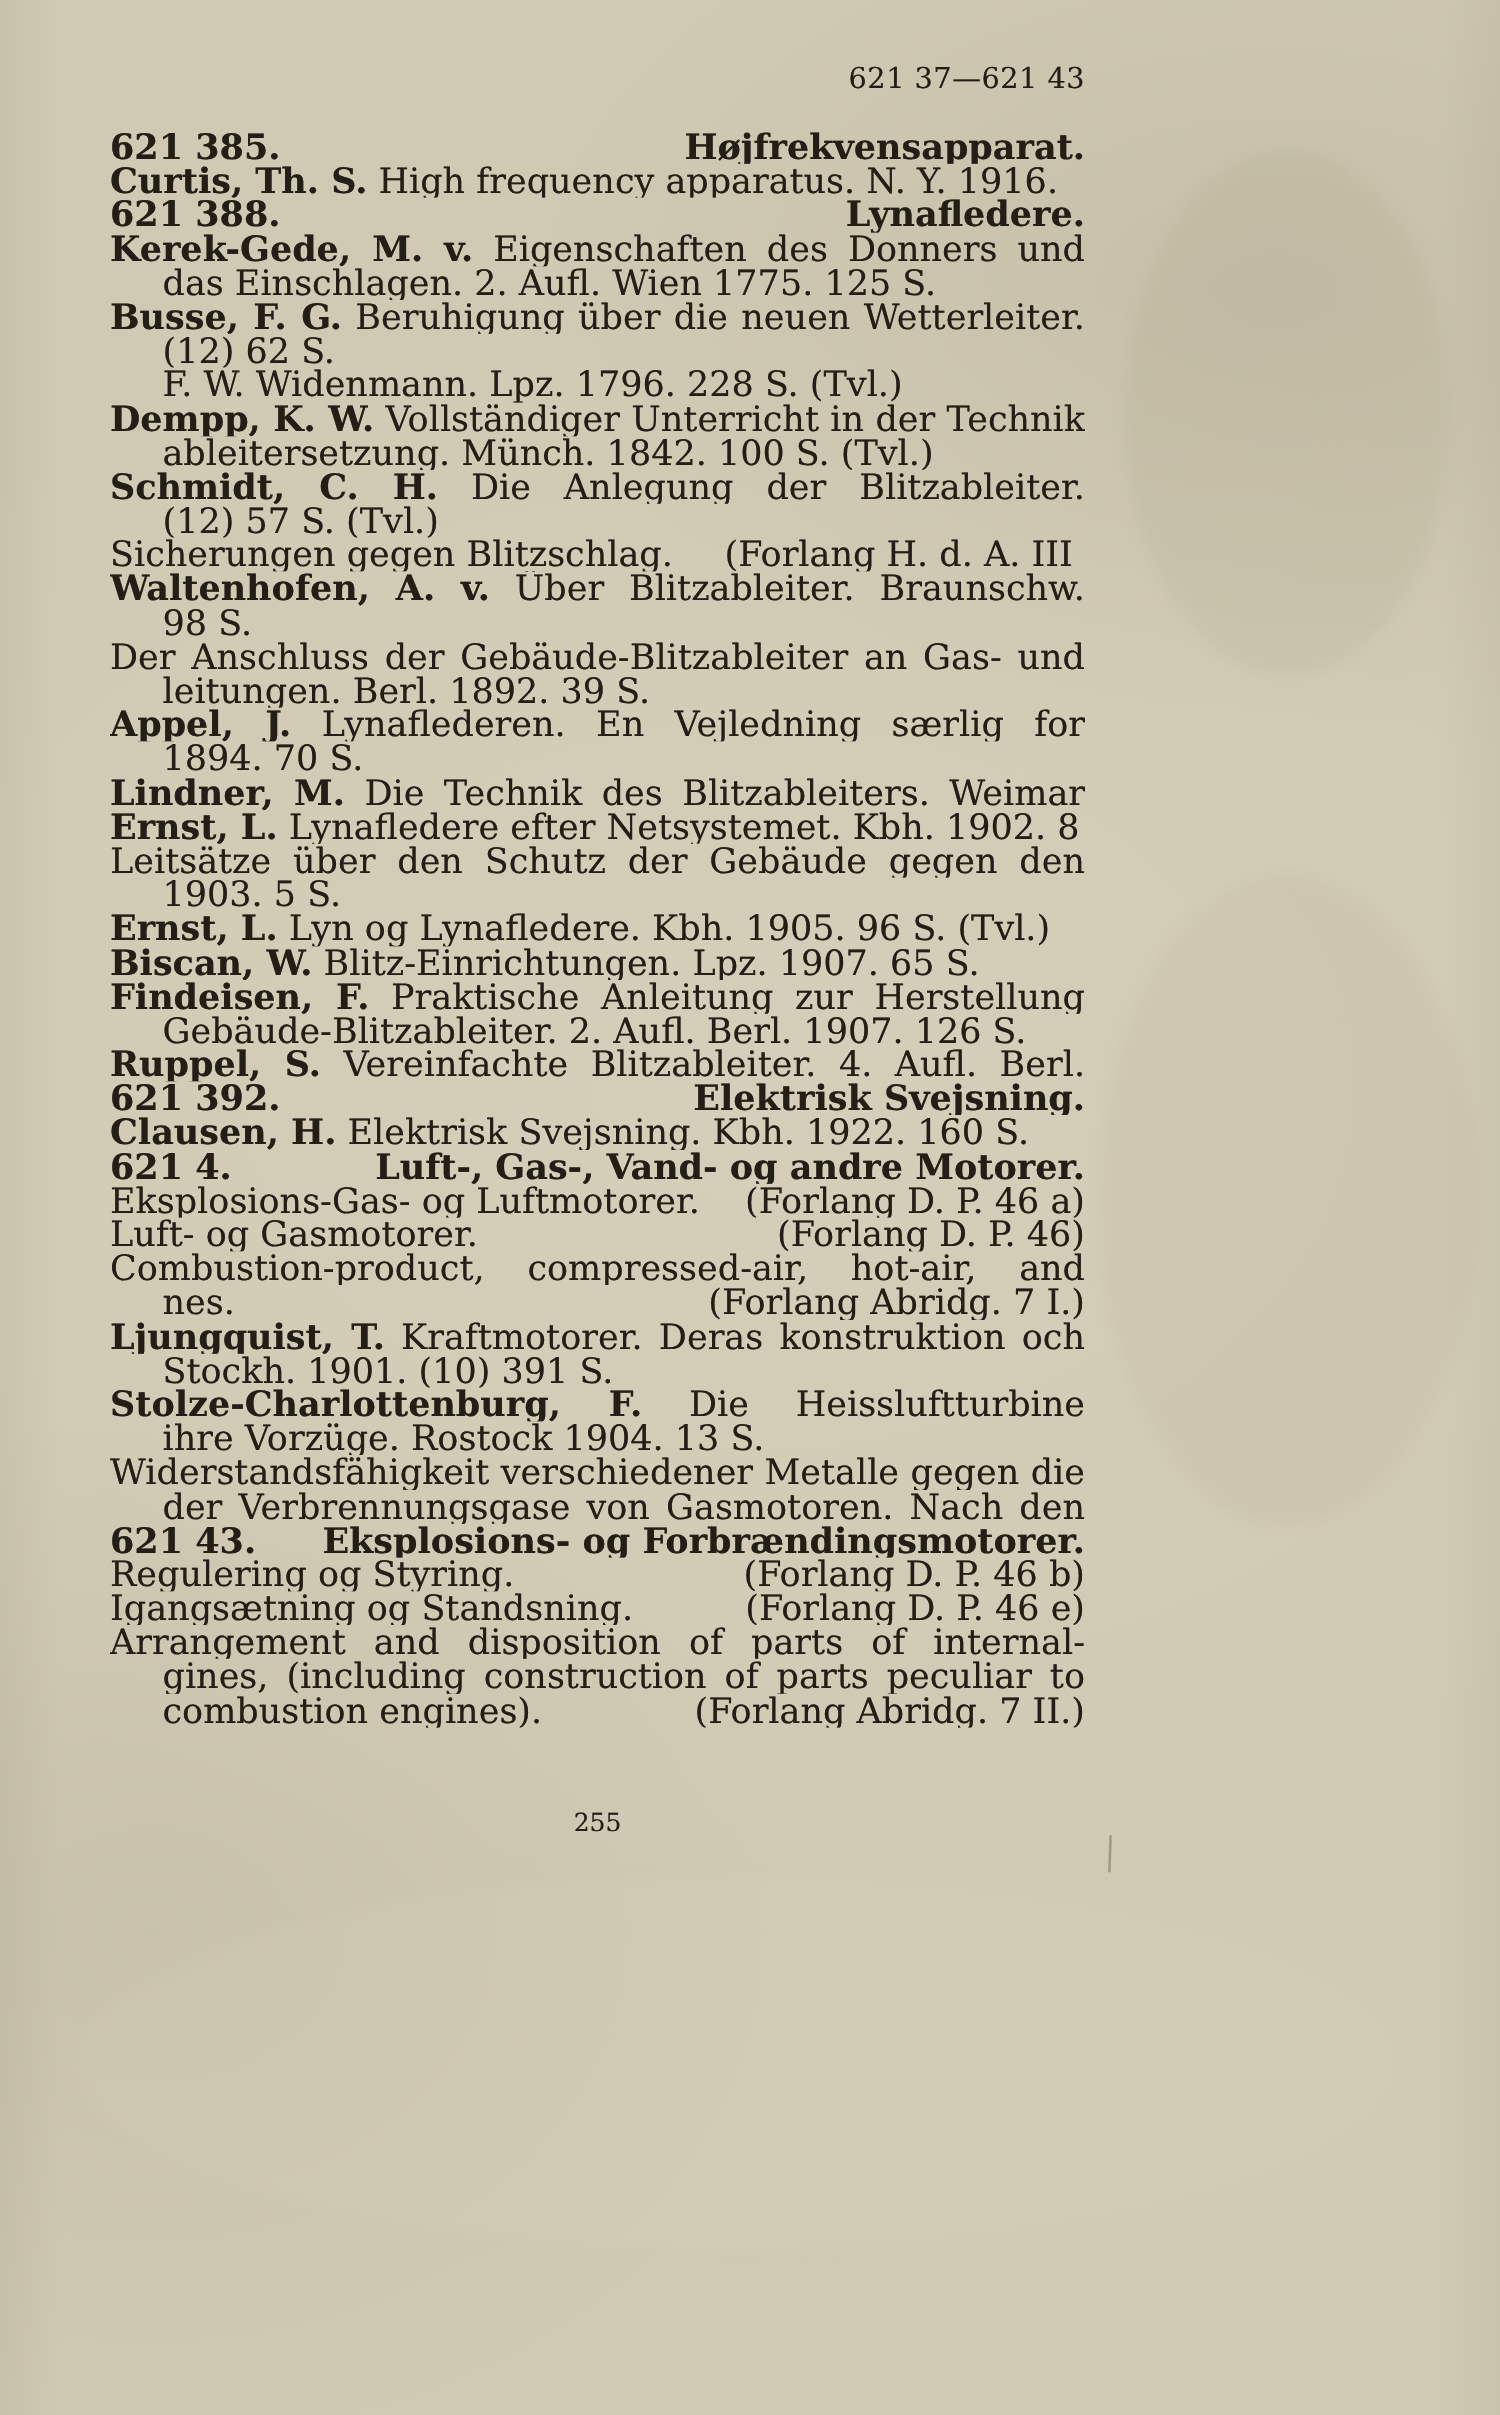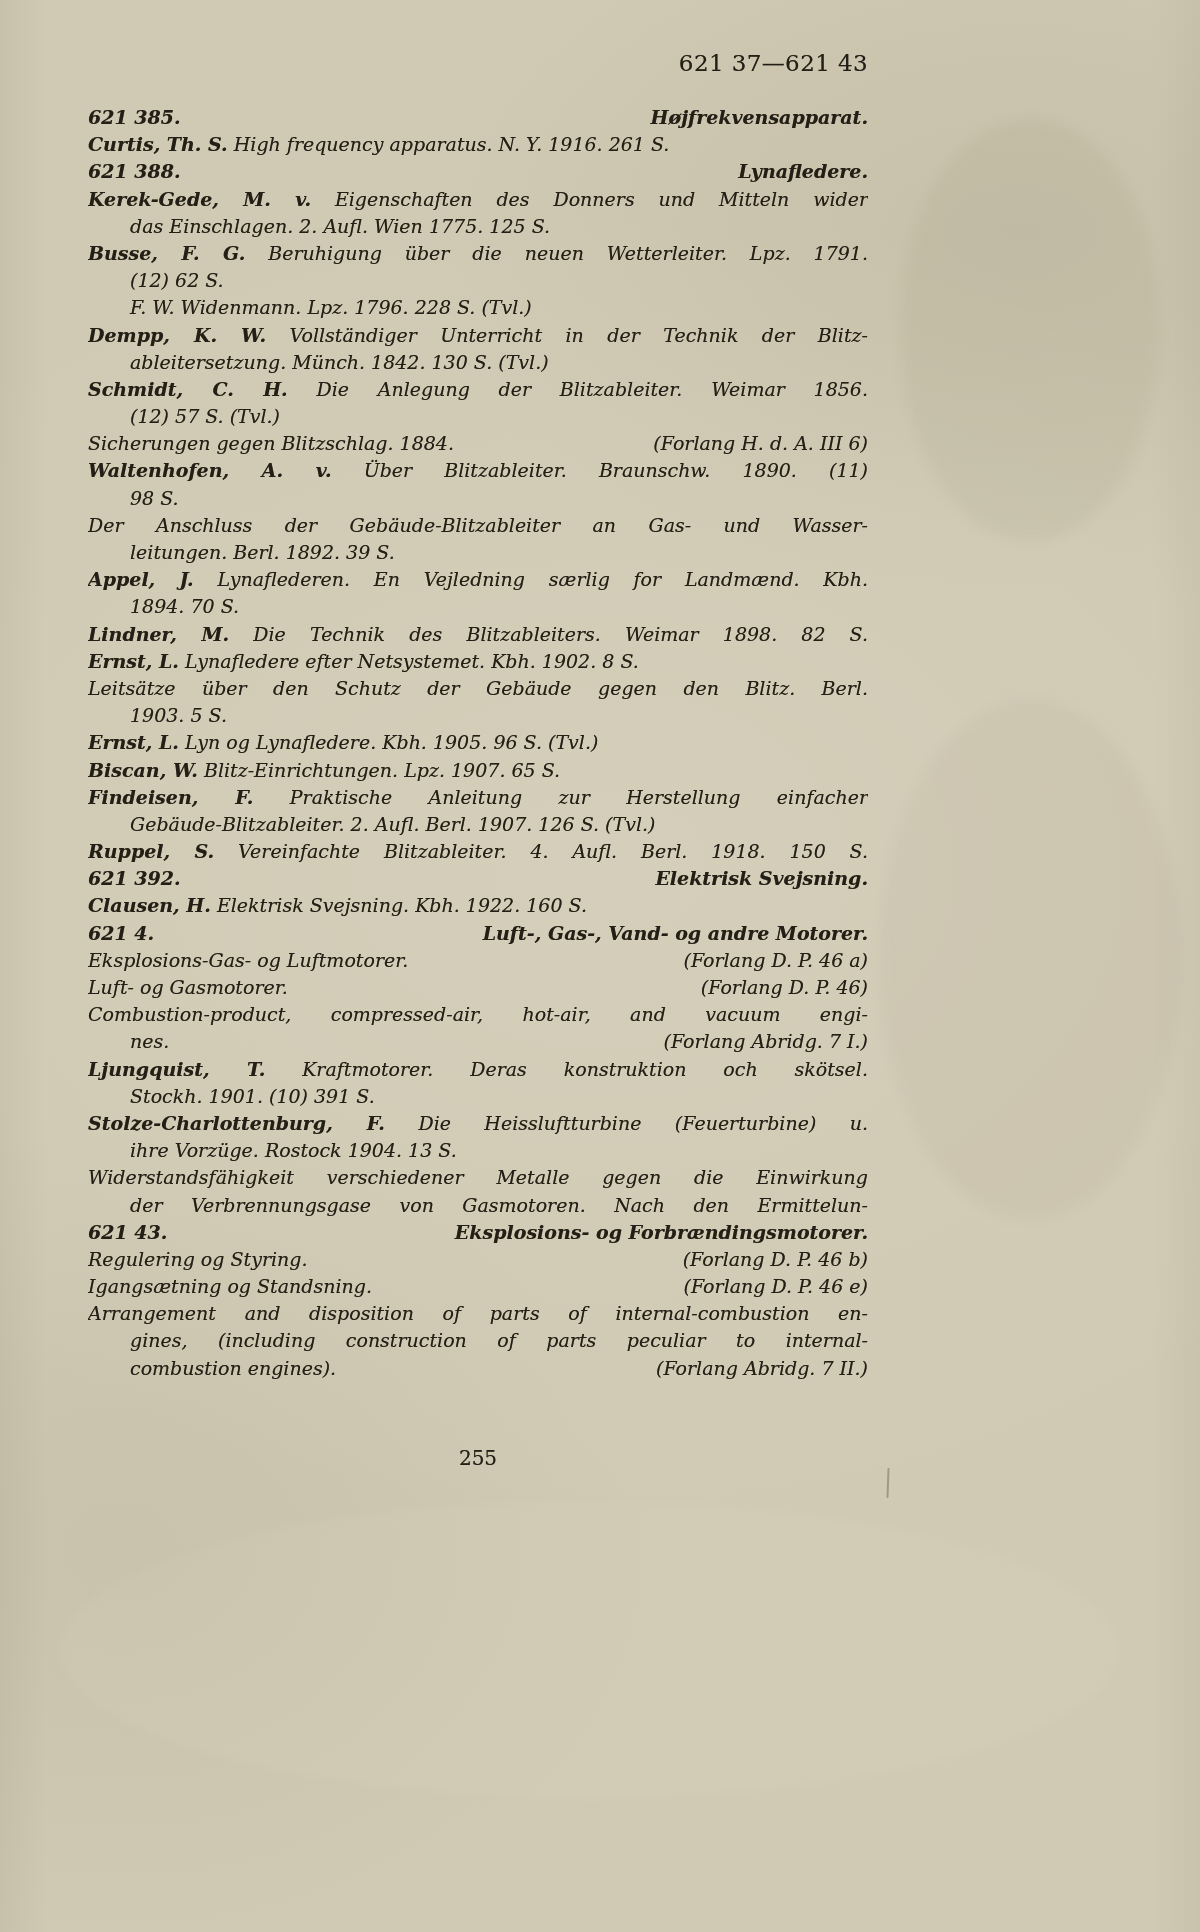--- a/index.html
+++ b/index.html
@@ -22,22 +22,21 @@
   .smudge.s1{ left:900px; top:120px;  width:260px; height:420px; background: rgba(110,100,70,0.06); }
   .smudge.s2{ left:880px; top:700px;  width:300px; height:520px; background: rgba(110,100,70,0.05); }
   .smudge.s3{ left:60px;  top:1500px; width:1060px; height:300px; background: rgba(255,255,245,0.05); }
   .running-head{
     position: absolute; top: 50px; left: 88px; width: 780px;
     text-align: right; font-weight: 400; font-size: 23px;
     letter-spacing: 0.4px;
   }
   .content{
     position: absolute; top: 104px; left: 88px; width: 780px;
-    font-size: 19px;
-    font-style: italic;
+    font-size: 28px;
   }
   .content, .running-head, .page-number{
     text-shadow: 0 0 0.5px rgba(40,32,18,0.55);
   }
   .line{
     height: 27.2px; line-height: 27.2px; overflow: hidden;
   }
   .line.just{ text-align: justify; text-align-last: justify; text-justify: inter-word; }
   .line.indent{ padding-left: 42px; }
   .line.split{ display: flex; justify-content: space-between; align-items: baseline; }
@@ -83,21 +82,21 @@
     </div>
     <div>
       <div class="line just"><span><span class="lead">Busse, F. G.</span> Beruhigung über die neuen Wetterleiter. Lpz. 1791.</span></div>
       <div class="line indent"><span>(12) 62 S.</span></div>
     </div>
     <div>
       <div class="line indent"><span>F. W. Widenmann. Lpz. 1796. 228 S. (Tvl.)</span></div>
     </div>
     <div>
       <div class="line just"><span><span class="lead">Dempp, K. W.</span> Vollständiger Unterricht in der Technik der Blitz-</span></div>
-      <div class="line indent"><span>ableitersetzung. Münch. 1842. 130 S. (Tvl.)</span></div>
+      <div class="line indent"><span>ableitersetzung. Münch. 1842. 100 S. (Tvl.)</span></div>
     </div>
     <div>
       <div class="line just"><span><span class="lead">Schmidt, C. H.</span> Die Anlegung der Blitzableiter. Weimar 1856.</span></div>
       <div class="line indent"><span>(12) 57 S. (Tvl.)</span></div>
     </div>
     <div>
       <div class="line split">
         <span>Sicherungen gegen Blitzschlag. 1884.</span>
         <span class="">(Forlang H. d. A. III 6)</span>
       </div>

